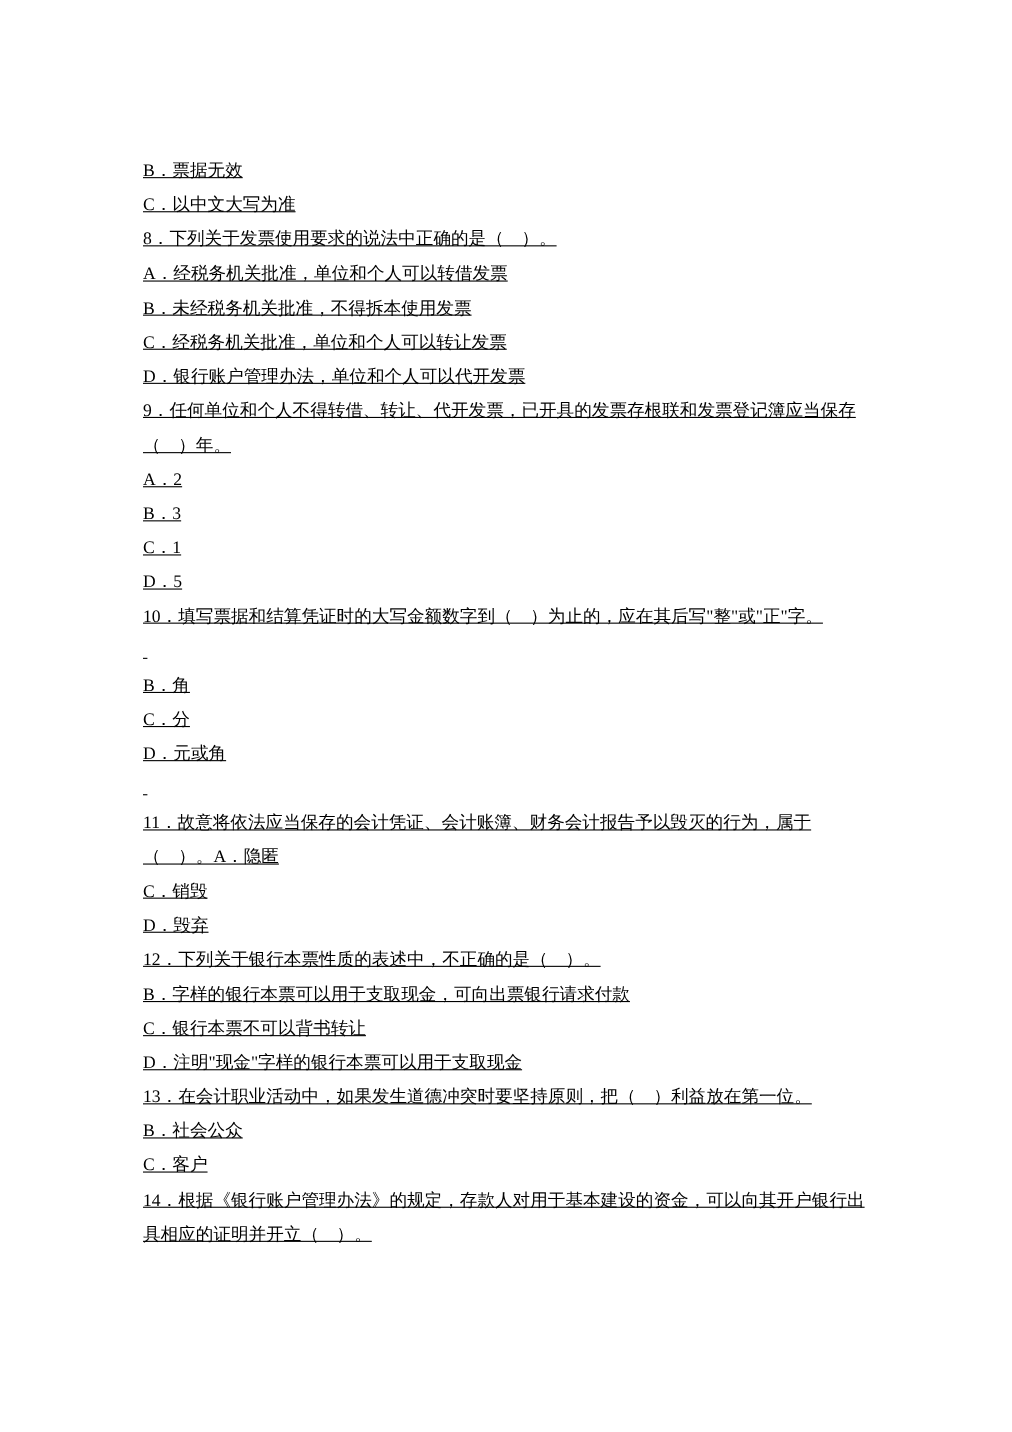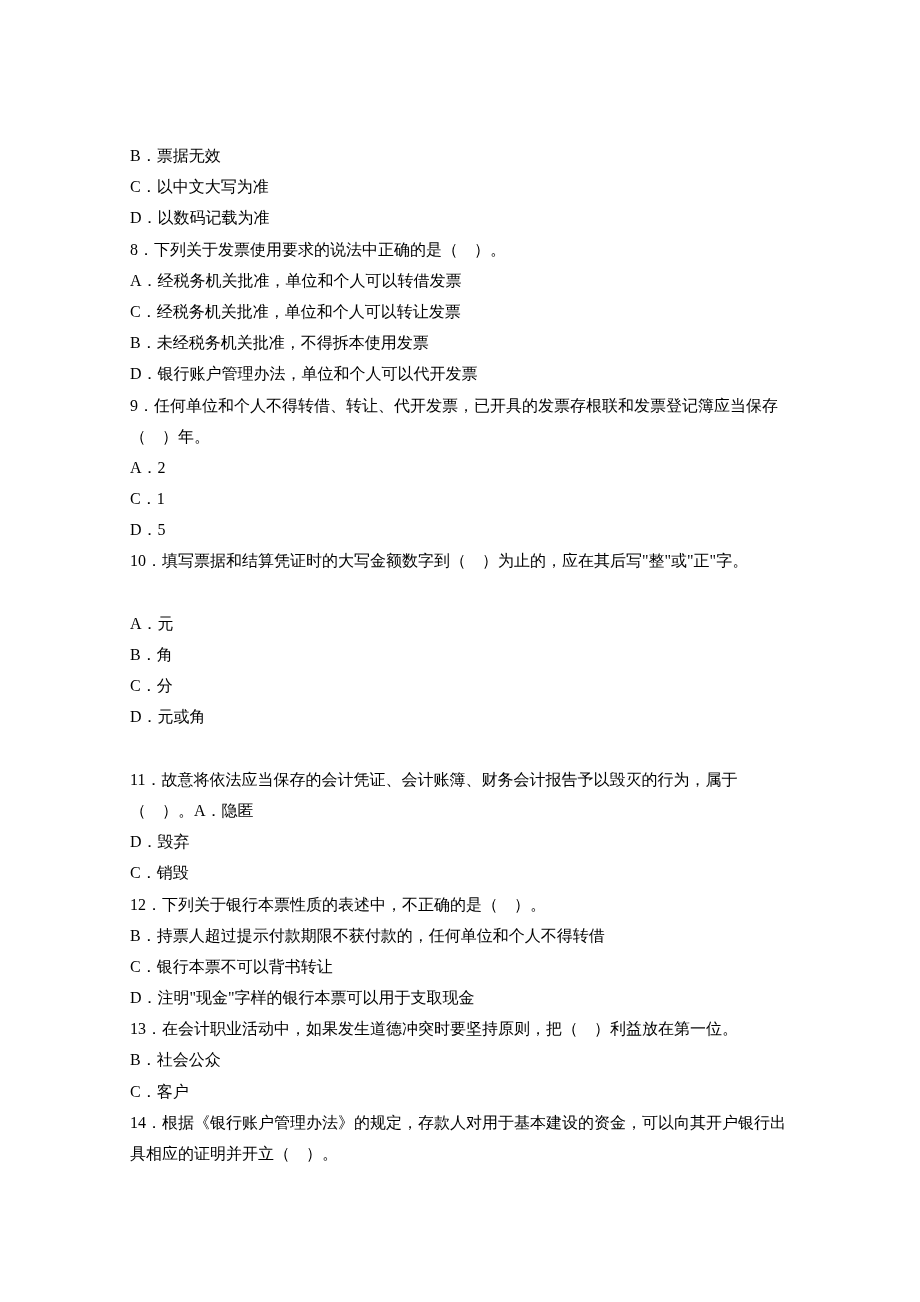--- a/index.html
+++ b/index.html
@@ -14,51 +14,51 @@
     color: #000;
     line-height: 1.95;
   }
   .page {
     padding: 140px 130px 60px 130px;
     box-sizing: border-box;
     width: 920px;
   }
   .line {
     white-space: pre-wrap;
+    text-decoration: underline;
   }
 </style>
 </head>
 <body>
 
 <div class="page">
   <div id="content">
       <div class="line">B．票据无效</div>
       <div class="line">C．以中文大写为准</div>
-      <div class="line">D．以数码记载为准</div>
       <div class="line">8．下列关于发票使用要求的说法中正确的是（　）。</div>
       <div class="line">A．经税务机关批准，单位和个人可以转借发票</div>
+      <div class="line">B．未经税务机关批准，不得拆本使用发票</div>
       <div class="line">C．经税务机关批准，单位和个人可以转让发票</div>
-      <div class="line">B．未经税务机关批准，不得拆本使用发票</div>
       <div class="line">D．银行账户管理办法，单位和个人可以代开发票</div>
       <div class="line">9．任何单位和个人不得转借、转让、代开发票，已开具的发票存根联和发票登记簿应当保存（　）年。</div>
       <div class="line">A．2</div>
+      <div class="line">B．3</div>
       <div class="line">C．1</div>
       <div class="line">D．5</div>
       <div class="line">10．填写票据和结算凭证时的大写金额数字到（　）为止的，应在其后写"整"或"正"字。</div>
       <div class="line">&nbsp;</div>
-      <div class="line">A．元</div>
       <div class="line">B．角</div>
       <div class="line">C．分</div>
       <div class="line">D．元或角</div>
       <div class="line">&nbsp;</div>
       <div class="line">11．故意将依法应当保存的会计凭证、会计账簿、财务会计报告予以毁灭的行为，属于（　）。A．隐匿</div>
+      <div class="line">C．销毁</div>
       <div class="line">D．毁弃</div>
-      <div class="line">C．销毁</div>
       <div class="line">12．下列关于银行本票性质的表述中，不正确的是（　）。</div>
-      <div class="line">B．持票人超过提示付款期限不获付款的，任何单位和个人不得转借</div>
+      <div class="line">B．字样的银行本票可以用于支取现金，可向出票银行请求付款</div>
       <div class="line">C．银行本票不可以背书转让</div>
       <div class="line">D．注明"现金"字样的银行本票可以用于支取现金</div>
       <div class="line">13．在会计职业活动中，如果发生道德冲突时要坚持原则，把（　）利益放在第一位。</div>
       <div class="line">B．社会公众</div>
       <div class="line">C．客户</div>
       <div class="line">14．根据《银行账户管理办法》的规定，存款人对用于基本建设的资金，可以向其开户银行出具相应的证明并开立（　）。</div>
     </div>
 
 </div>
 

